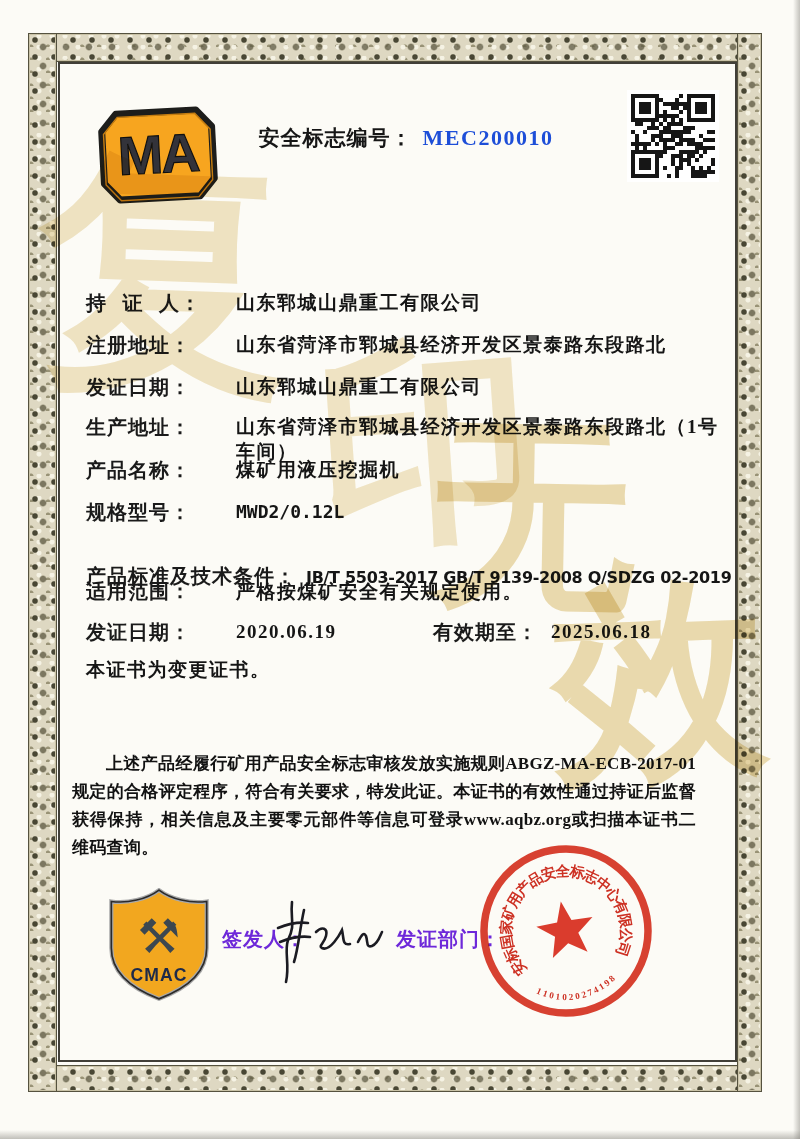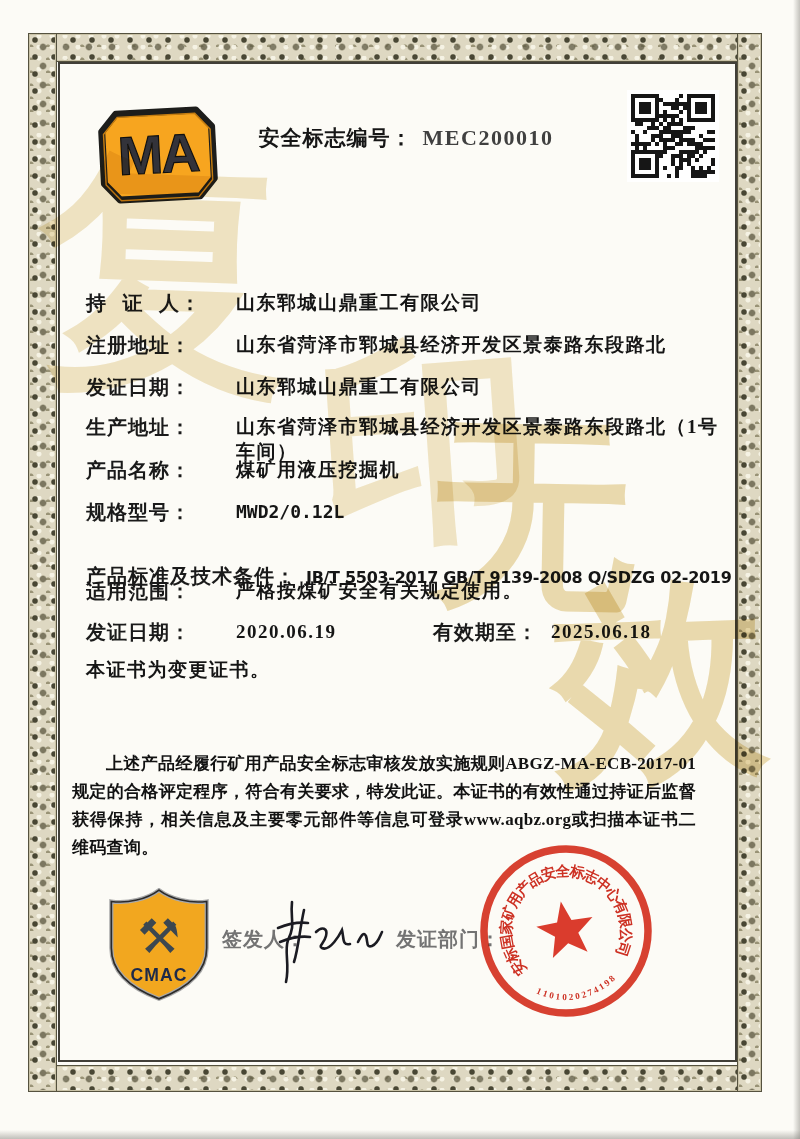--- a/index.html
+++ b/index.html
@@ -40,21 +40,21 @@
   .wm-3 { left:553px; top:573px; font-size:215px; transform:rotate(-2deg); }
 
   
   .ma-logo { position:absolute; left:98px; top:106px; width:120px; height:98px;
              transform:rotate(-3deg); }
   .cert-no-line { position:absolute; left:86px; top:124px; width:640px; text-align:center;
                   white-space:nowrap; }
   .cert-no-label { font-family:"Liberation Sans", sans-serif; font-weight:700;
                    font-size:21px; color:#161616; letter-spacing:1px; }
   .cert-no-value { font-family:"Liberation Serif", serif; font-weight:600;
-                   font-size:22px; color:#404040; letter-spacing:1.5px; margin-left:10px; }
+                   font-size:22px; color:#1d4ed8; letter-spacing:1.5px; margin-left:10px; }
   .qr { position:absolute; left:627px; top:90px; width:92px; height:92px; }
 
   .title { position:absolute; left:40px; top:192px; width:726px; text-align:center;
            font-family:"Liberation Serif", serif; font-weight:900; font-size:44px;
            letter-spacing:8px; color:#111; }
 
   
   .row { position:absolute; left:86px; width:644px; display:flex; align-items:flex-start; }
   .row .label { flex:0 0 150px; font-family:"Liberation Sans", sans-serif; font-weight:700;
                 font-size:20px; color:#1a1a1a; letter-spacing:1px; white-space:nowrap; }
@@ -62,35 +62,35 @@
                 font-size:19px; color:#151515; letter-spacing:1.5px; line-height:25px; }
   .r0 { top:290px; } .r0 .label { word-spacing:9px; }
   .r1 { top:332px; }
   .r2 { top:374px; }
   .r3 { top:414px; } .r3 .value { max-width:502px; }
   .r4 { top:457px; }
   .r5 { top:499px; } .r5 .value { font-family:"DejaVu Sans Mono", monospace; font-size:18px; letter-spacing:0; }
   .r6 { top:563px; } .r6 .label { flex:0 0 auto; margin-right:10px; }
   .r6 .value { font-family:"DejaVu Sans", sans-serif; font-weight:700; font-size:16px;
                letter-spacing:-0.3px; white-space:nowrap; padding-top:2px; }
-  .r7 { top:578px; }
+  .r7 { top:578px;align-items:center; }
   .r8 { top:619px; }
   .r8 .v1 { flex:0 0 197px; } .r8 .l2 { flex:0 0 118px; }
   .r9 { top:657px; } .r9 .label { word-spacing:24px; }
 
   
   .statement { position:absolute; left:72px; top:750px; width:624px;
                font-family:"Liberation Serif", serif; font-weight:600; font-size:17px;
                line-height:28px; color:#121212; text-align:justify; text-indent:2em;
                letter-spacing:0.3px; }
 
   
   .cmac { position:absolute; left:106px; top:888px; width:106px; height:114px; }
   .signer-label, .dept-label { position:absolute; font-family:"Liberation Sans", sans-serif;
-      font-weight:700; font-size:20px; color:#737373; letter-spacing:1px; white-space:nowrap; }
+      font-weight:700; font-size:20px; color:#6d28d9; letter-spacing:1px; white-space:nowrap; }
   .signer-label { left:222px; top:926px; }
   .dept-label   { left:396px; top:926px; }
   .signature { position:absolute; left:270px; top:890px; width:125px; height:105px; }
   .seal { position:absolute; left:477px; top:842px; width:178px; height:178px; z-index:6;
           mix-blend-mode:multiply; }
 </style>
 </head>
 <body>
 
 <div class="page">

